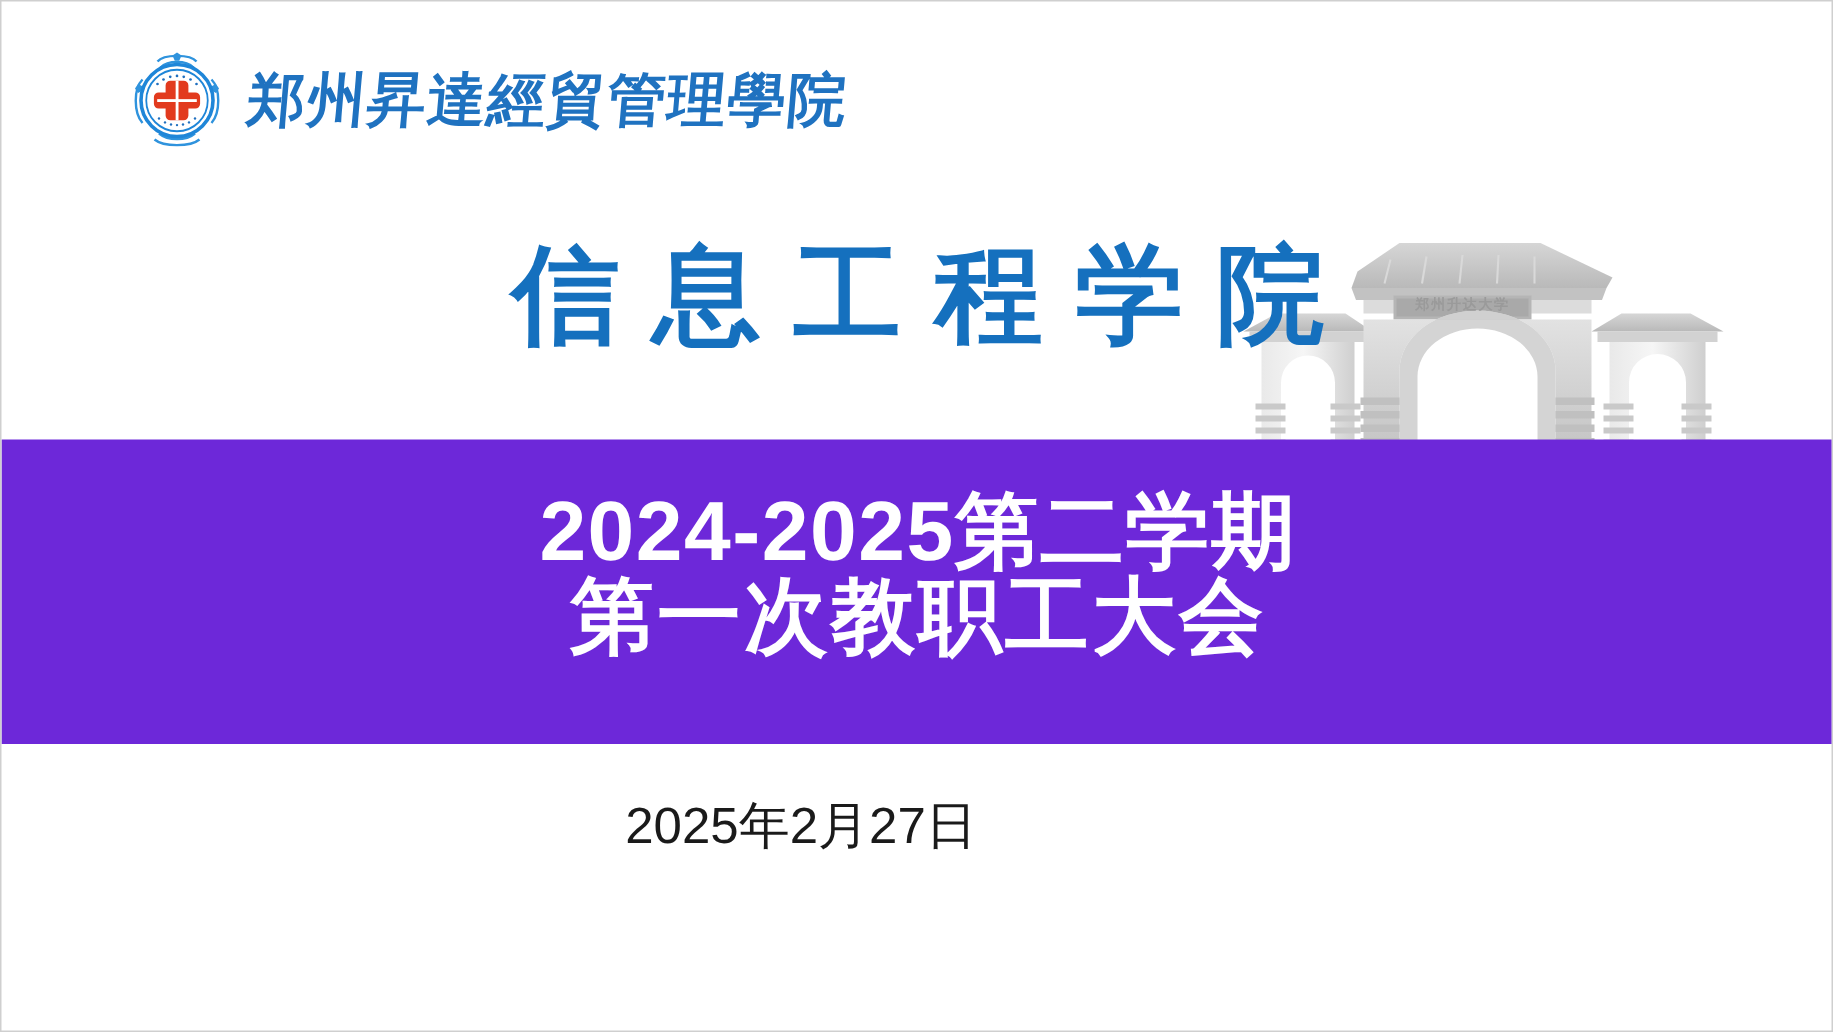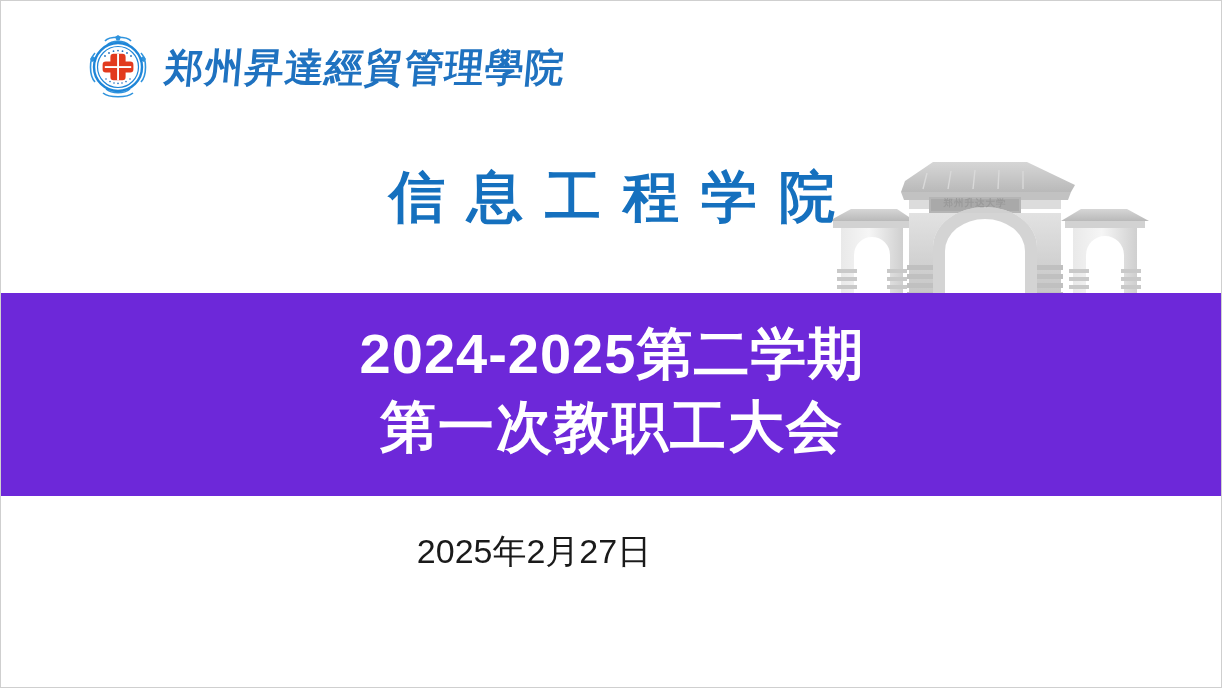--- a/index.html
+++ b/index.html
@@ -77,21 +77,21 @@
   }
 
   
   .institute-title {
     position: absolute;
     left: 0;
     top: 148px;
     width: 1222px;
     text-align: center;
     font-family: "Liberation Serif", "DejaVu Serif", serif;
-    font-size: 56px;
+    font-size: 72px;
     line-height: 96px;
     font-weight: 700;
     color: #1570be;
     letter-spacing: 22px;
     text-indent: 22px;
     white-space: nowrap;
   }
 
   
   .banner {
@@ -108,21 +108,21 @@
     width: 1222px;
     text-align: center;
     color: #ffffff;
     font-family: "Liberation Sans", "DejaVu Sans", sans-serif;
     font-weight: 700;
     font-size: 56px;
     line-height: 70px;
     white-space: nowrap;
   }
   .banner-line-1 { top: 26px; letter-spacing: 1px; }
-  .banner-line-2 { top: 99px; letter-spacing: 2px; }
+  .banner-line-2 { top: 83px; letter-spacing: 2px; }
 
   
   .event-date {
     position: absolute;
     left: 0;
     top: 528px;
     width: 1066px;
     text-align: center;
     color: #1a1a1a;
     font-family: "Liberation Sans", "DejaVu Sans", sans-serif;

